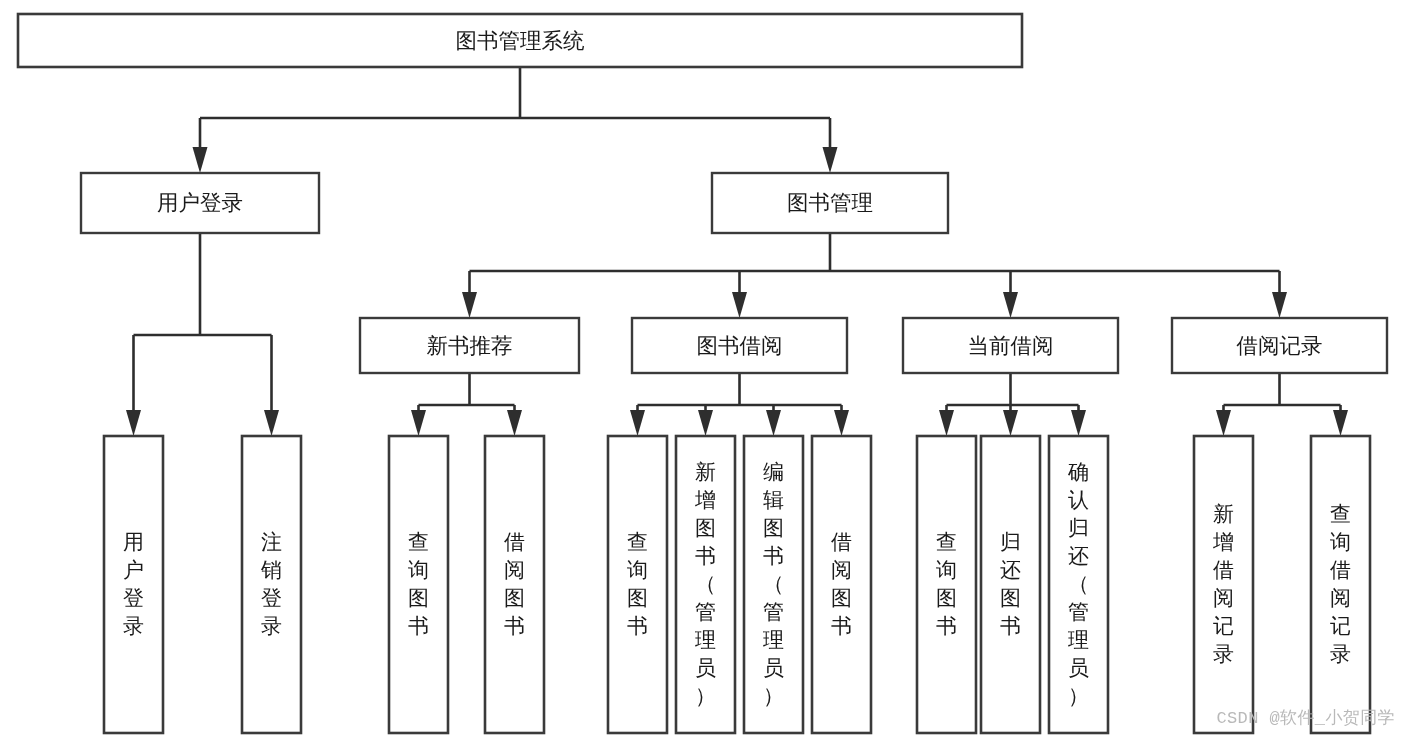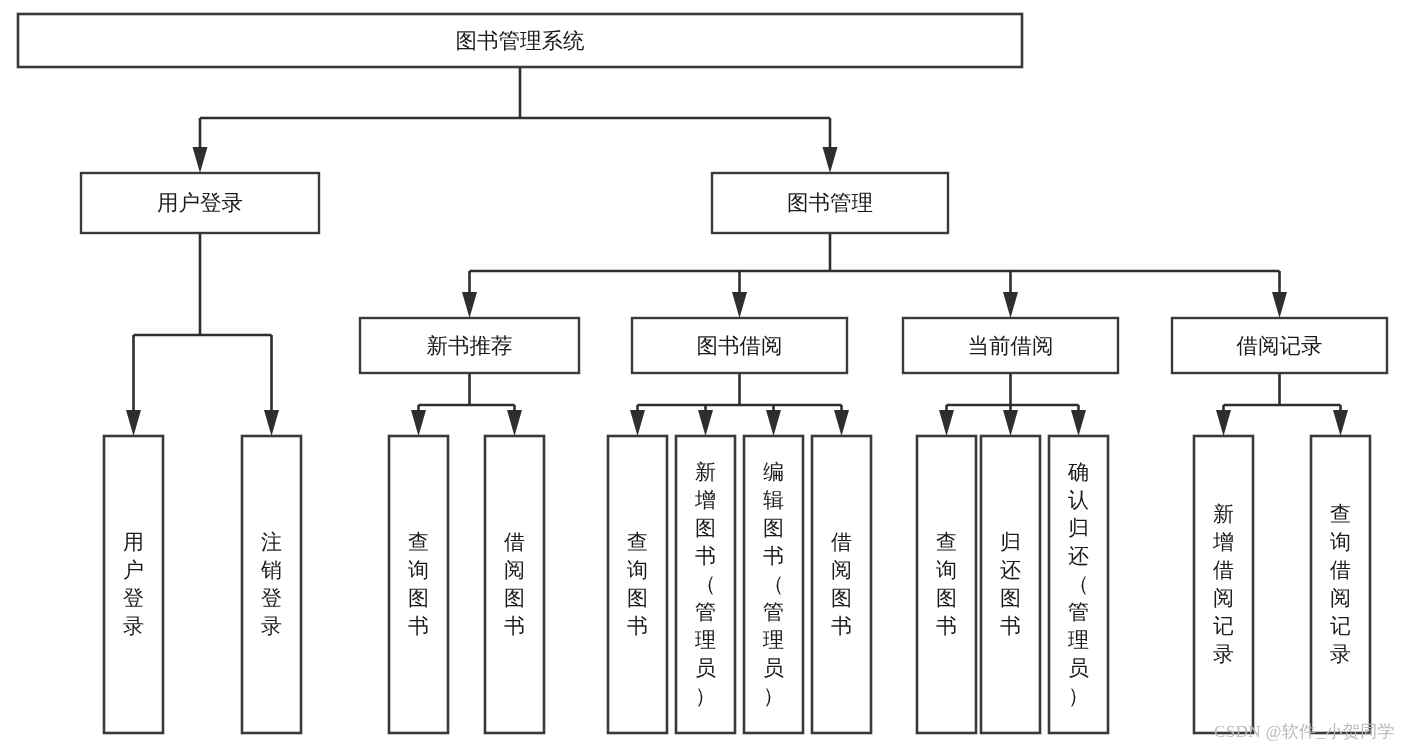--- a/index.html
+++ b/index.html
@@ -50,22 +50,22 @@
     font-family: "DejaVu Sans", "Liberation Sans", sans-serif;
     font-size: 21px;
     text-anchor: middle;
     dominant-baseline: middle;
   }
   .node-label.horizontal { font-size: 21.5px; }
   .node-label.vertical-text { font-size: 21px; }
   .watermark-text {
     position: absolute;
     right: 10px;
-    bottom: 4px;
-    font-family: Liberation Serif, serif;
+    bottom: 18px;
+    font-family: Liberation Mono, monospace;
     font-size: 17px;
     color: #b9b9b9;
     white-space: nowrap;
     letter-spacing: 0.4px;
     user-select: none;
   }
 </style>
 </head>
 <body>
 

